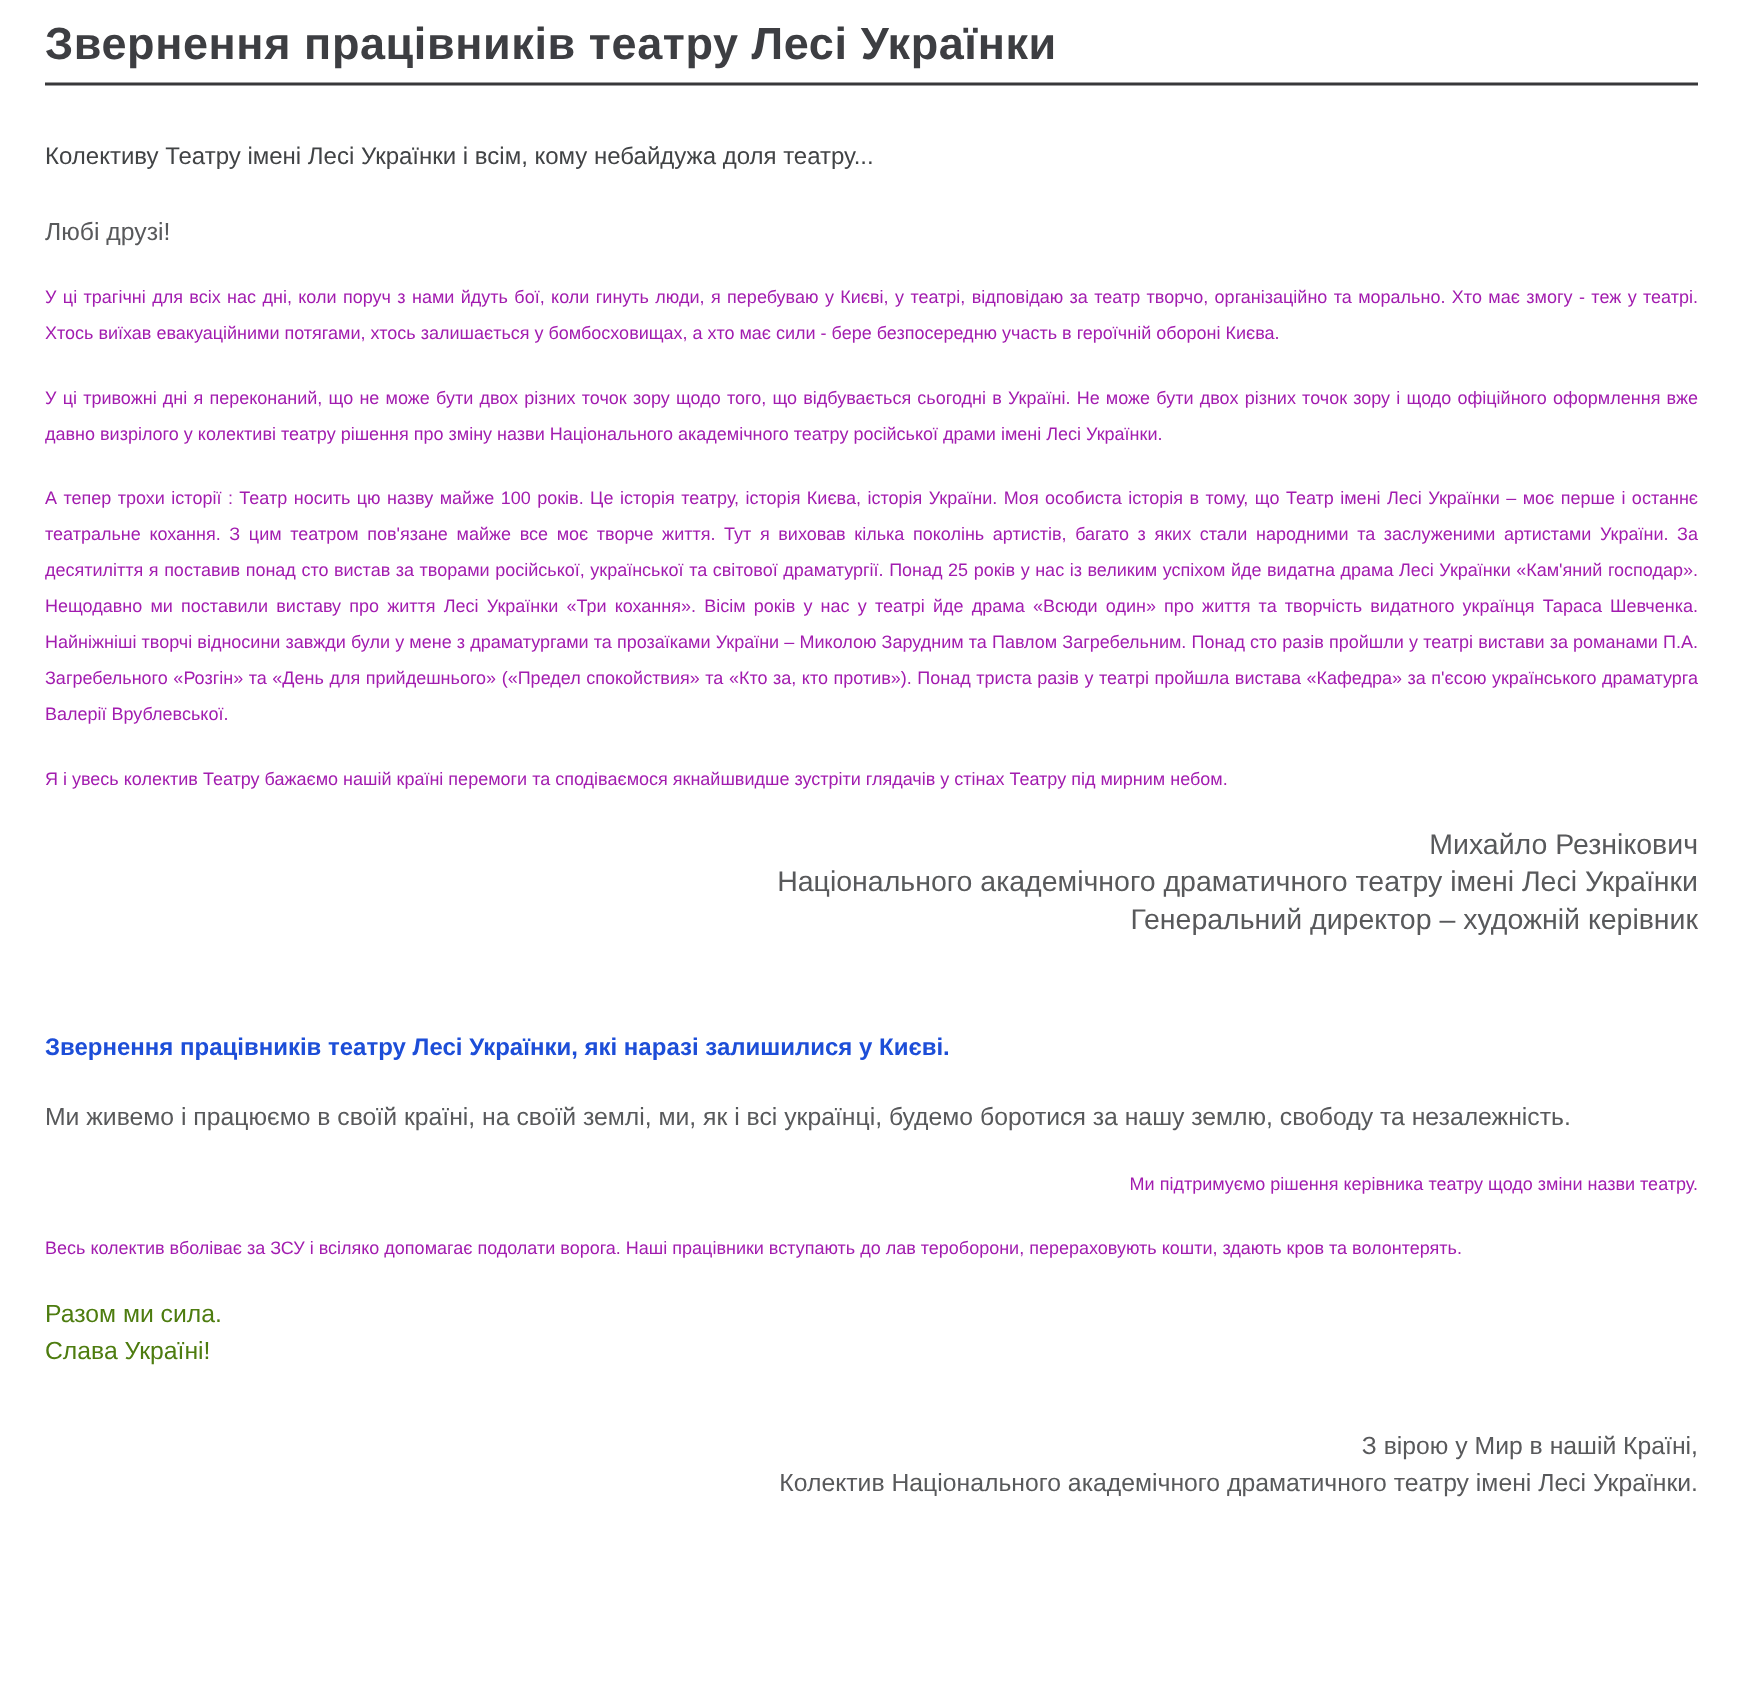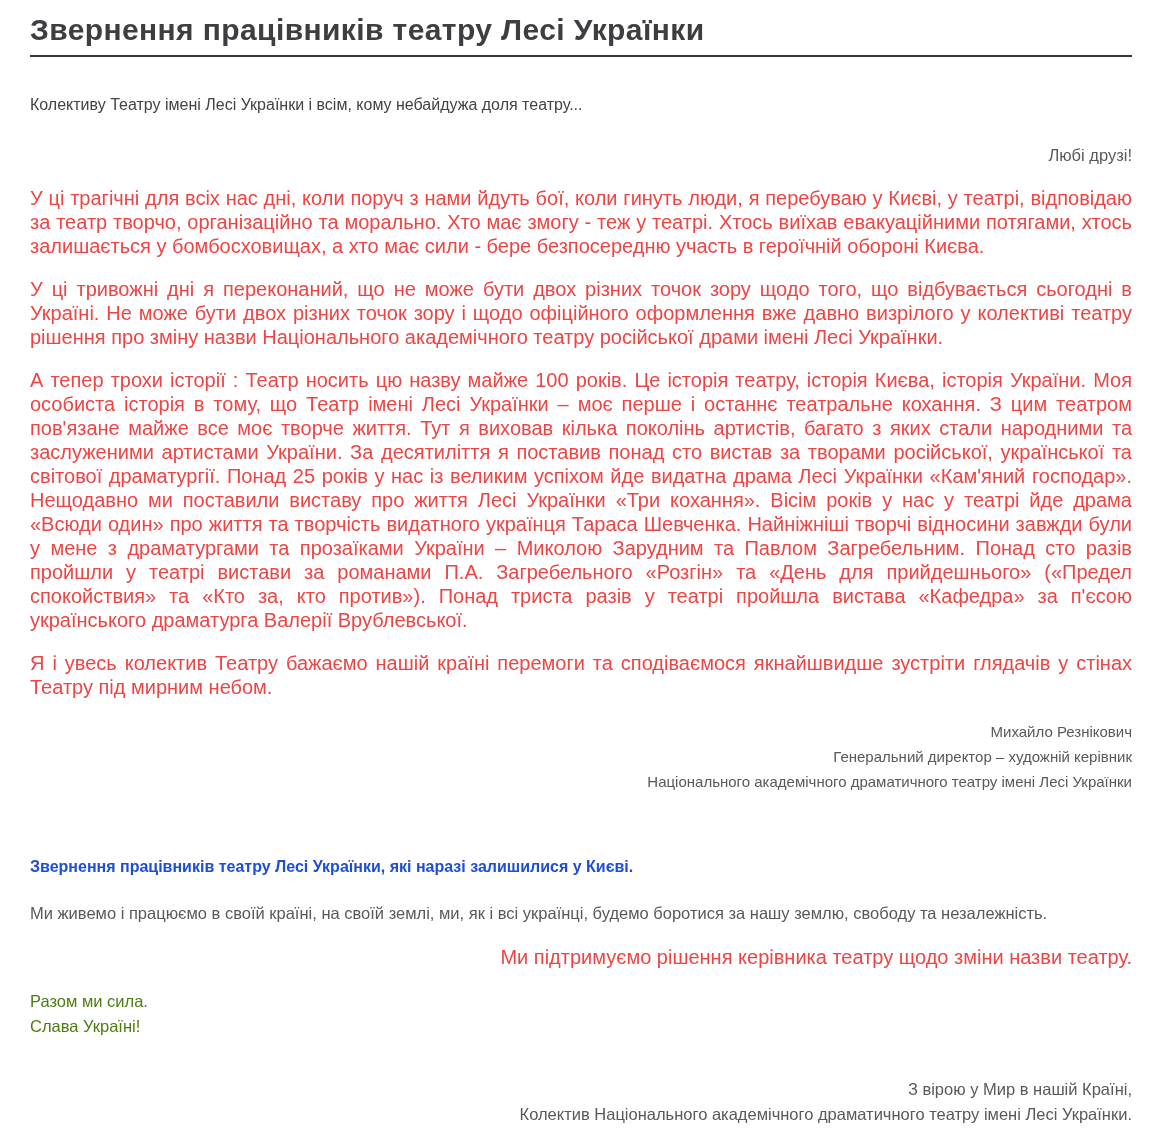--- a/index.html
+++ b/index.html
@@ -33,33 +33,32 @@
     font-size: 16px;
     font-weight: 400;
     color: #414345;
     line-height: 22px;
   }
   .greeting {
     margin-top: 27px;
     font-size: 16.5px;
     color: #58595b;
     line-height: 24px;
-    text-align: right;
   }
   p.body-par {
     margin: 19px 0 0 0;
-    font-size: 20px;
-    color: #ef4444;
+    font-size: 12px;
+    color: #a21caf;
     line-height: 24px;
     text-align: justify;
   }
   .signature {
     margin-top: 20px;
     text-align: right;
-    font-size: 15px;
+    font-size: 19px;
     color: #58595b;
     line-height: 25px;
   }
   .section2-heading {
     margin-top: 62px;
     font-size: 16px;
     font-weight: 700;
     color: #1d4ed8;
     line-height: 22px;
   }
@@ -101,32 +100,33 @@
   <p class="body-par">У ці трагічні для всіх нас дні, коли поруч з нами йдуть бої, коли гинуть люди, я перебуваю у Києві, у театрі, відповідаю за театр творчо, організаційно та морально. Хто має змогу - теж у театрі. Хтось виїхав евакуаційними потягами, хтось залишається у бомбосховищах, а хто має сили - бере безпосередню участь в героїчній обороні Києва.</p>
 
   <p class="body-par">У ці тривожні дні я переконаний, що не може бути двох різних точок зору щодо того, що відбувається сьогодні в Україні. Не може бути двох різних точок зору і щодо офіційного оформлення вже давно визрілого у колективі театру рішення про зміну назви Національного академічного театру російської драми імені Лесі Українки.</p>
 
   <p class="body-par">А тепер трохи історії : Театр носить цю назву майже 100 років. Це історія театру, історія Києва, історія України. Моя особиста історія в тому, що Театр імені Лесі Українки – моє перше і останнє театральне кохання. З цим театром пов'язане майже все моє творче життя. Тут я виховав кілька поколінь артистів, багато з яких стали народними та заслуженими артистами України. За десятиліття я поставив понад сто вистав за творами російської, української та світової драматургії. Понад 25 років у нас із великим успіхом йде видатна драма Лесі Українки «Кам'яний господар». Нещодавно ми поставили виставу про життя Лесі Українки «Три кохання». Вісім років у нас у театрі йде драма «Всюди один» про життя та творчість видатного українця Тараса Шевченка. Найніжніші творчі відносини завжди були у мене з драматургами та прозаїками України – Миколою Зарудним та Павлом Загребельним. Понад сто разів пройшли у театрі вистави за романами П.А. Загребельного «Розгін» та «День для прийдешнього» («Предел спокойствия» та «Кто за, кто против»). Понад триста разів у театрі пройшла вистава «Кафедра» за п'єсою українського драматурга Валерії Врублевської.</p>
 
   <p class="body-par">Я і увесь колектив Театру бажаємо нашій країні перемоги та сподіваємося якнайшвидше зустріти глядачів у стінах Театру під мирним небом.</p>
 
   <div class="signature">
     <span class="line">Михайло Резнікович</span>
+    <span class="line">Національного академічного драматичного театру імені Лесі Українки</span>
     <span class="line">Генеральний директор – художній керівник</span>
-    <span class="line">Національного академічного драматичного театру імені Лесі Українки</span>
   </div>
 
   <div class="section2-heading">Звернення працівників театру Лесі Українки, які наразі залишилися у Києві.</div>
 
   <div class="plain-lines">
     <span class="line">Ми живемо і працюємо в своїй країні, на своїй землі, ми, як і всі українці, будемо боротися за нашу землю, свободу та незалежність.</span>
   </div>
 
   <p class="body-par" style="text-align:right;">Ми підтримуємо рішення керівника театру щодо зміни назви театру.</p>
 
+  <p class="body-par">Весь колектив вболіває за ЗСУ і всіляко допомагає подолати ворога. Наші працівники вступають до лав тероборони, перераховують кошти, здають кров та волонтерять.</p>
 
   <div class="slogans">
     <span class="line">Разом ми сила.</span>
     <span class="line">Слава Україні!</span>
   </div>
 
   <div class="closing">
     <span class="line">З вірою у Мир в нашій Країні,</span>
     <span class="line">Колектив Національного академічного драматичного театру імені Лесі Українки.</span>
   </div>

